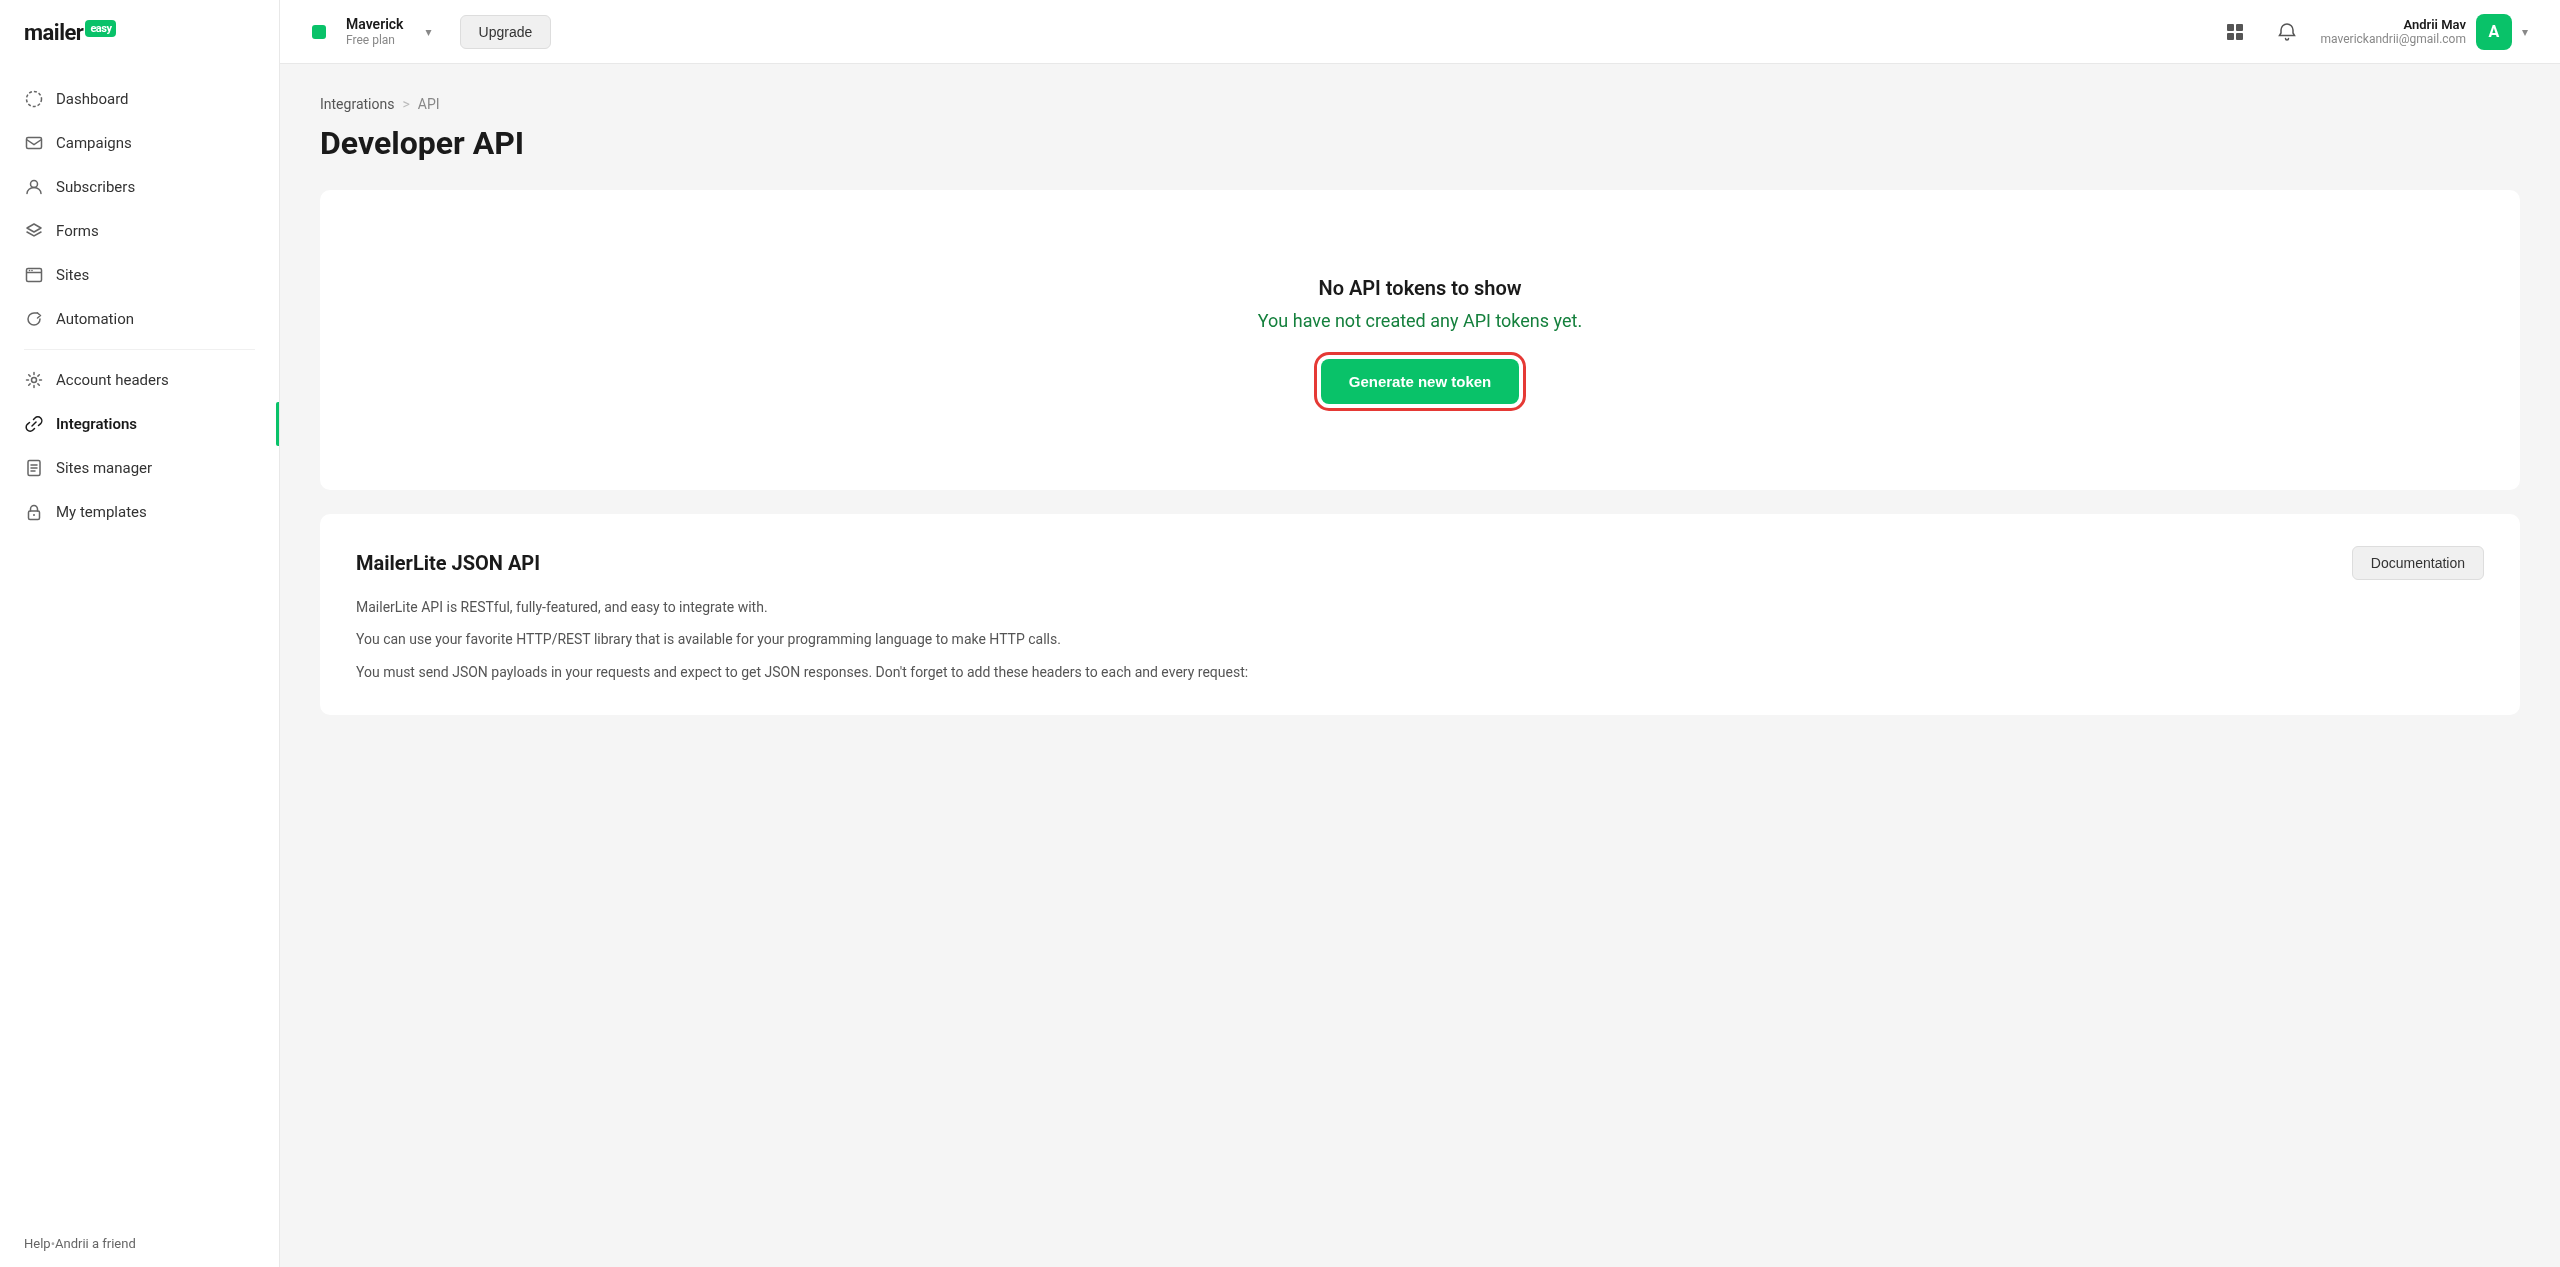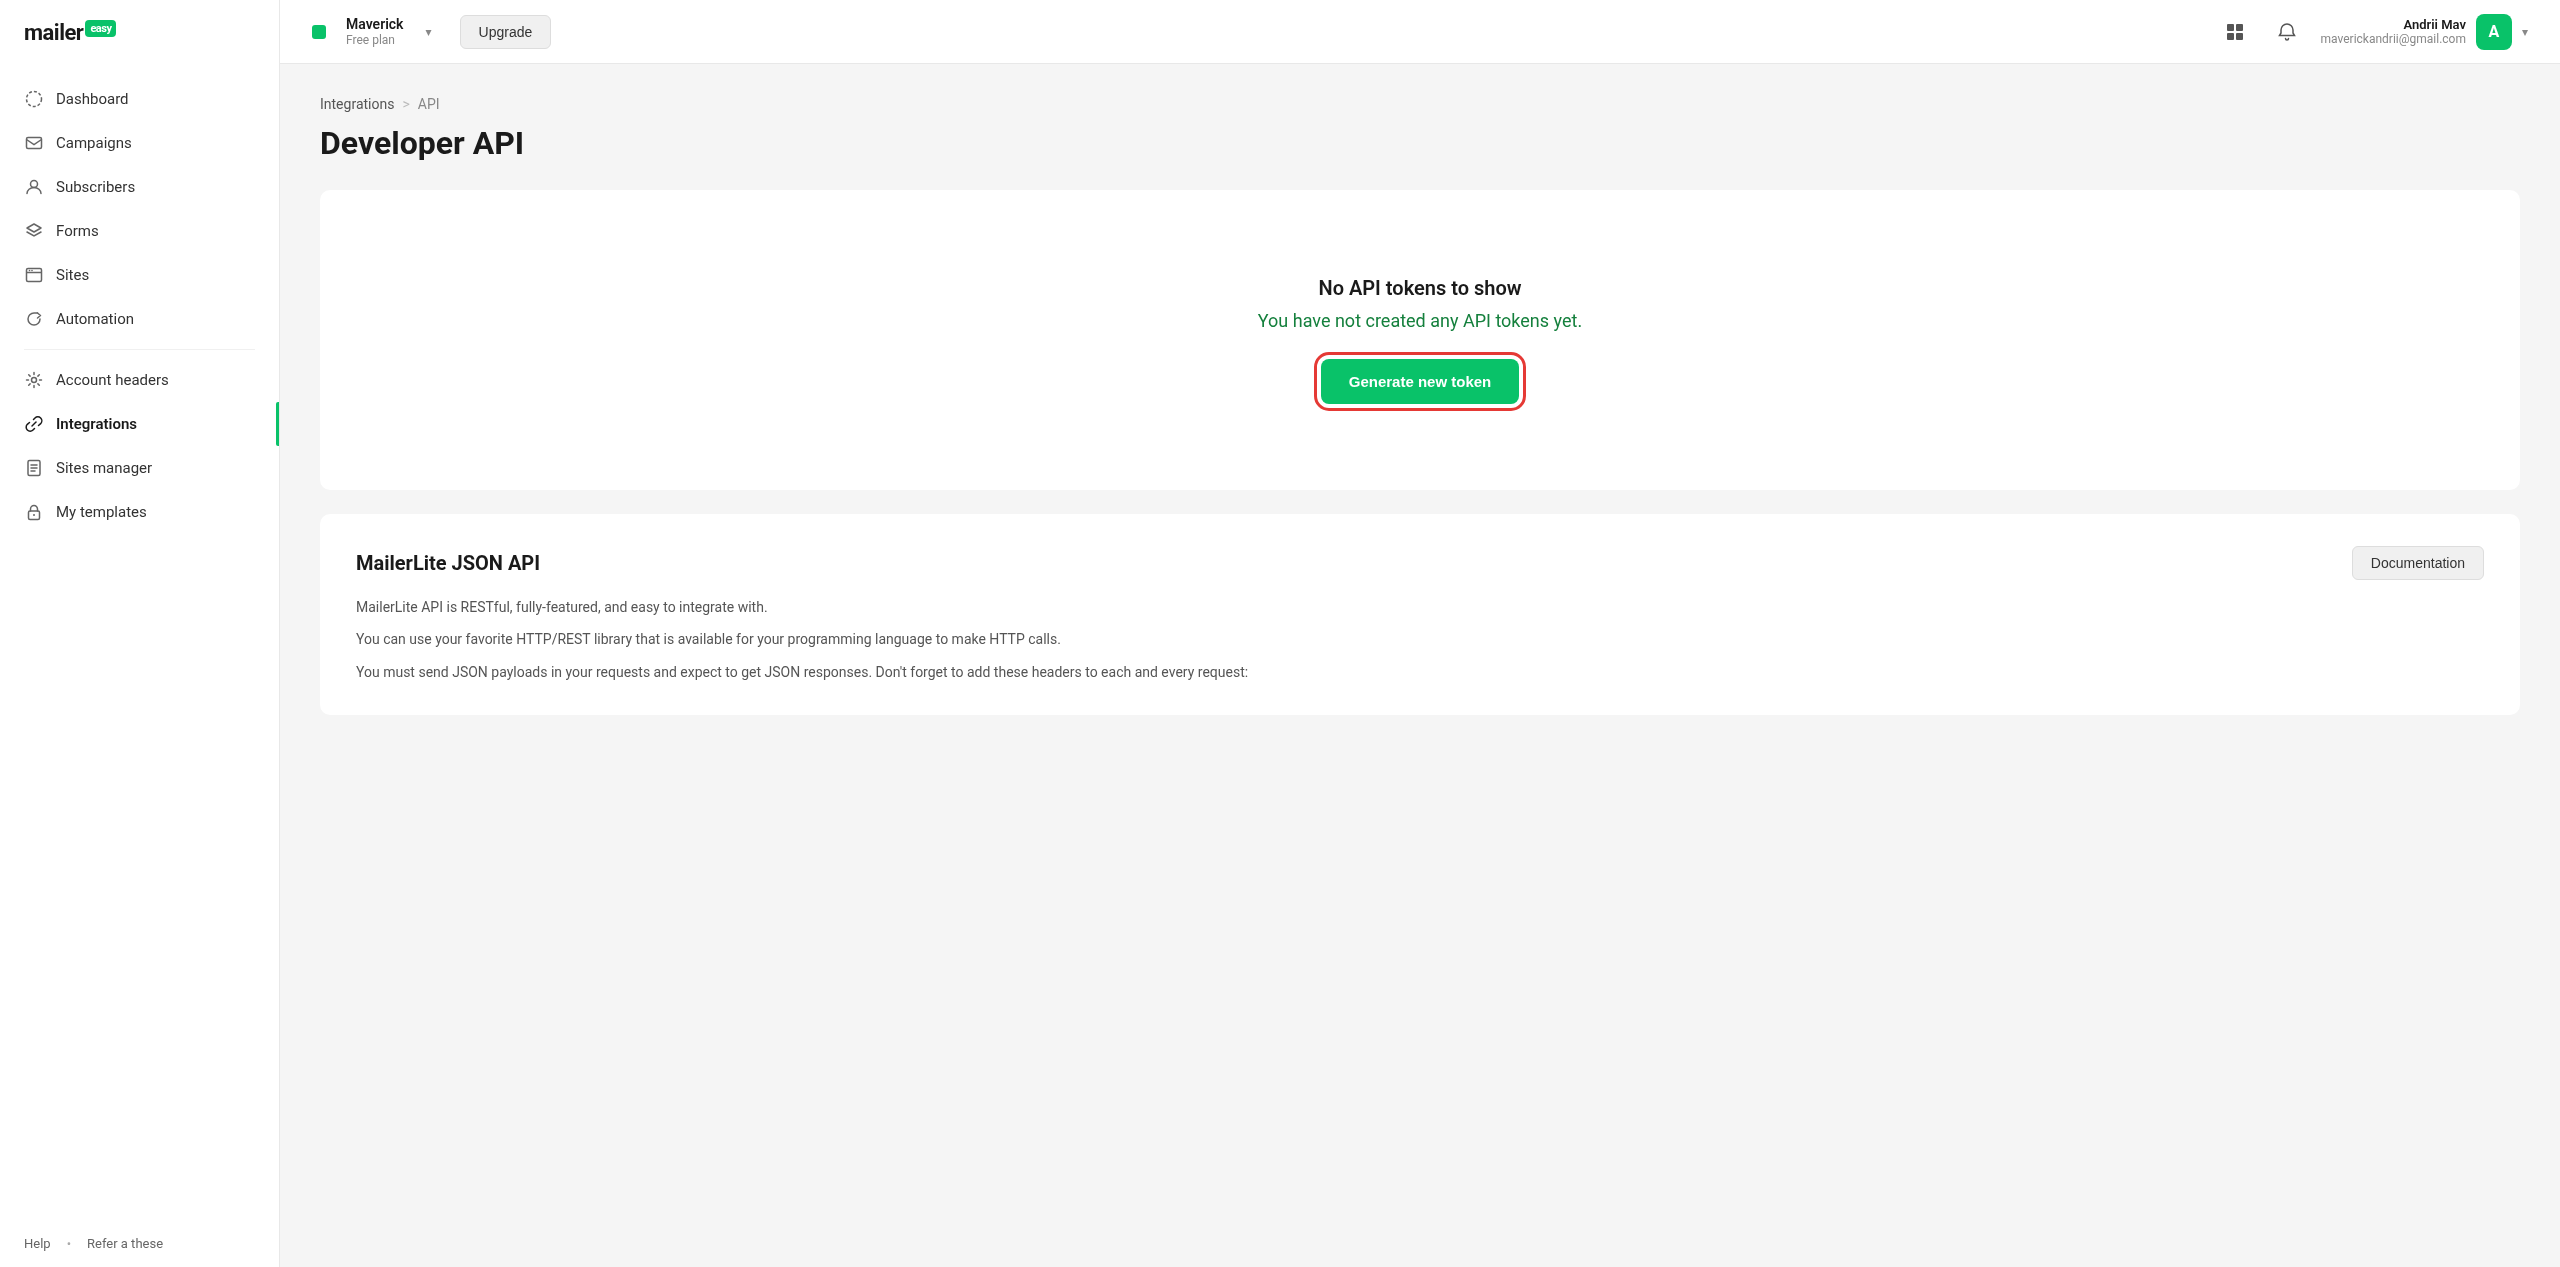--- a/index.html
+++ b/index.html
@@ -78,21 +78,20 @@
     }
     .nav-item.active .nav-icon { color: #1a1a1a; }
     .sidebar-divider {
       height: 1px;
       background: #f0f0f0;
       margin: 8px 24px;
     }
     .sidebar-footer {
       padding: 16px 24px;
       display: flex;
-      gap: 16px;
       font-size: 13px;
       color: #666;
     }
     .sidebar-footer a {
       color: #666;
       text-decoration: none;
       cursor: pointer;
     }
     .footer-dot { color: #aaa; }
 
@@ -454,21 +453,21 @@
           <circle cx="9" cy="12" r="1" fill="#666"></circle>
         </svg>
       </span>
       <span>My templates</span>
     </div>
   </nav>
 
   <div class="sidebar-footer">
     <a>Help</a>
     <span class="footer-dot">•</span>
-    <a>Refer a these</a>
+    <a>Andrii a friend</a>
   </div>
 </div>
 
 <div class="main">
 
   <header class="header">
     <div class="header-left">
       <div class="workspace-badge"></div>
       <div class="workspace-info">
         <span class="workspace-name">Maverick</span>

